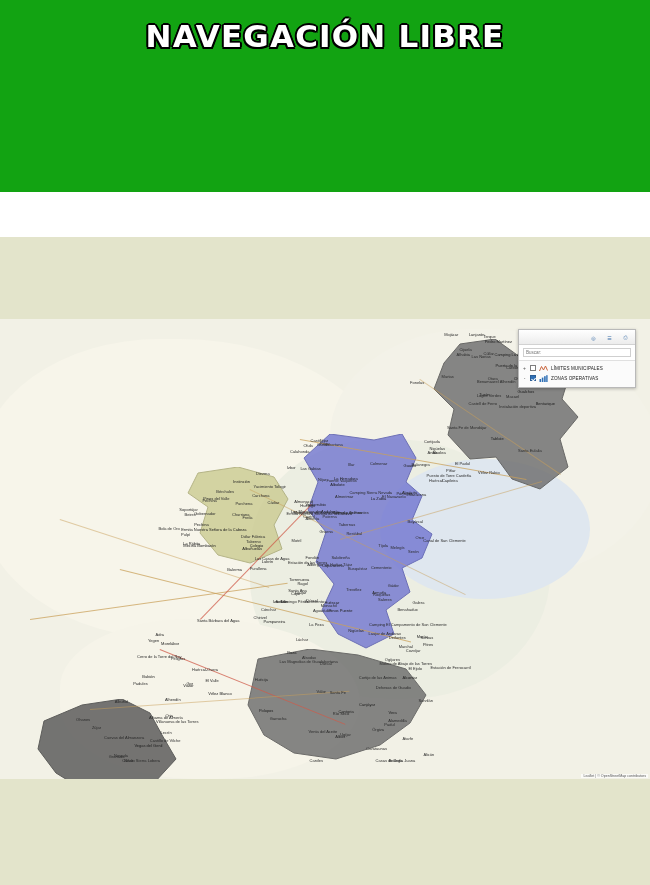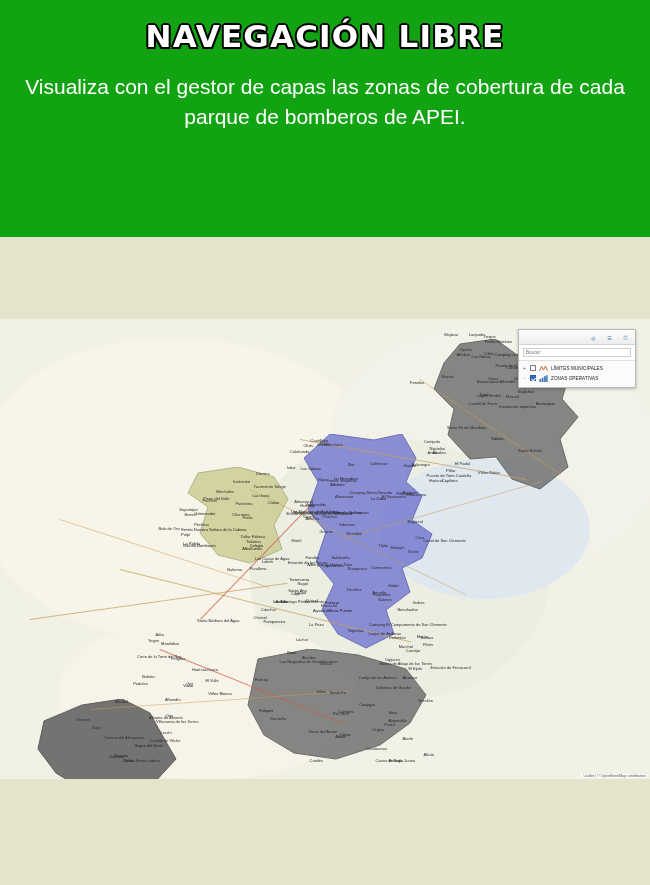--- a/index.html
+++ b/index.html
@@ -13,21 +13,21 @@
     font-family: "Liberation Sans", sans-serif;
     overflow: hidden;
   }
 
   
   .banner {
     position: absolute;
     left: 0;
     top: 0;
     width: 650px;
-    height: 237px;
+    height: 192px;
     background: #12a312;
     box-sizing: border-box;
     text-align: center;
   }
   .banner-title {
     margin: 0;
     padding-top: 18px;
     font-size: 31px;
     font-weight: bold;
     color: #ffffff;
@@ -216,21 +216,20 @@
     color: #555;
     background: rgba(255,255,255,.7);
     padding: 0 2px;
   }
 </style>
 </head>
 <body>
 
 <div class="banner">
   <h1 class="banner-title">NAVEGACIÓN LIBRE</h1>
-  <p class="banner-sub">Visualiza con el gestor de capas las zonas de cobertura de cada parque de bomberos de APEI.</p>
 </div>
 
 <div class="page-body">
 
   <div class="map-wrap">
     <div class="map-canvas">
 
       <div class="wash wash-a"></div>
       <div class="wash wash-b"></div>
       <div class="wash wash-c"></div>

